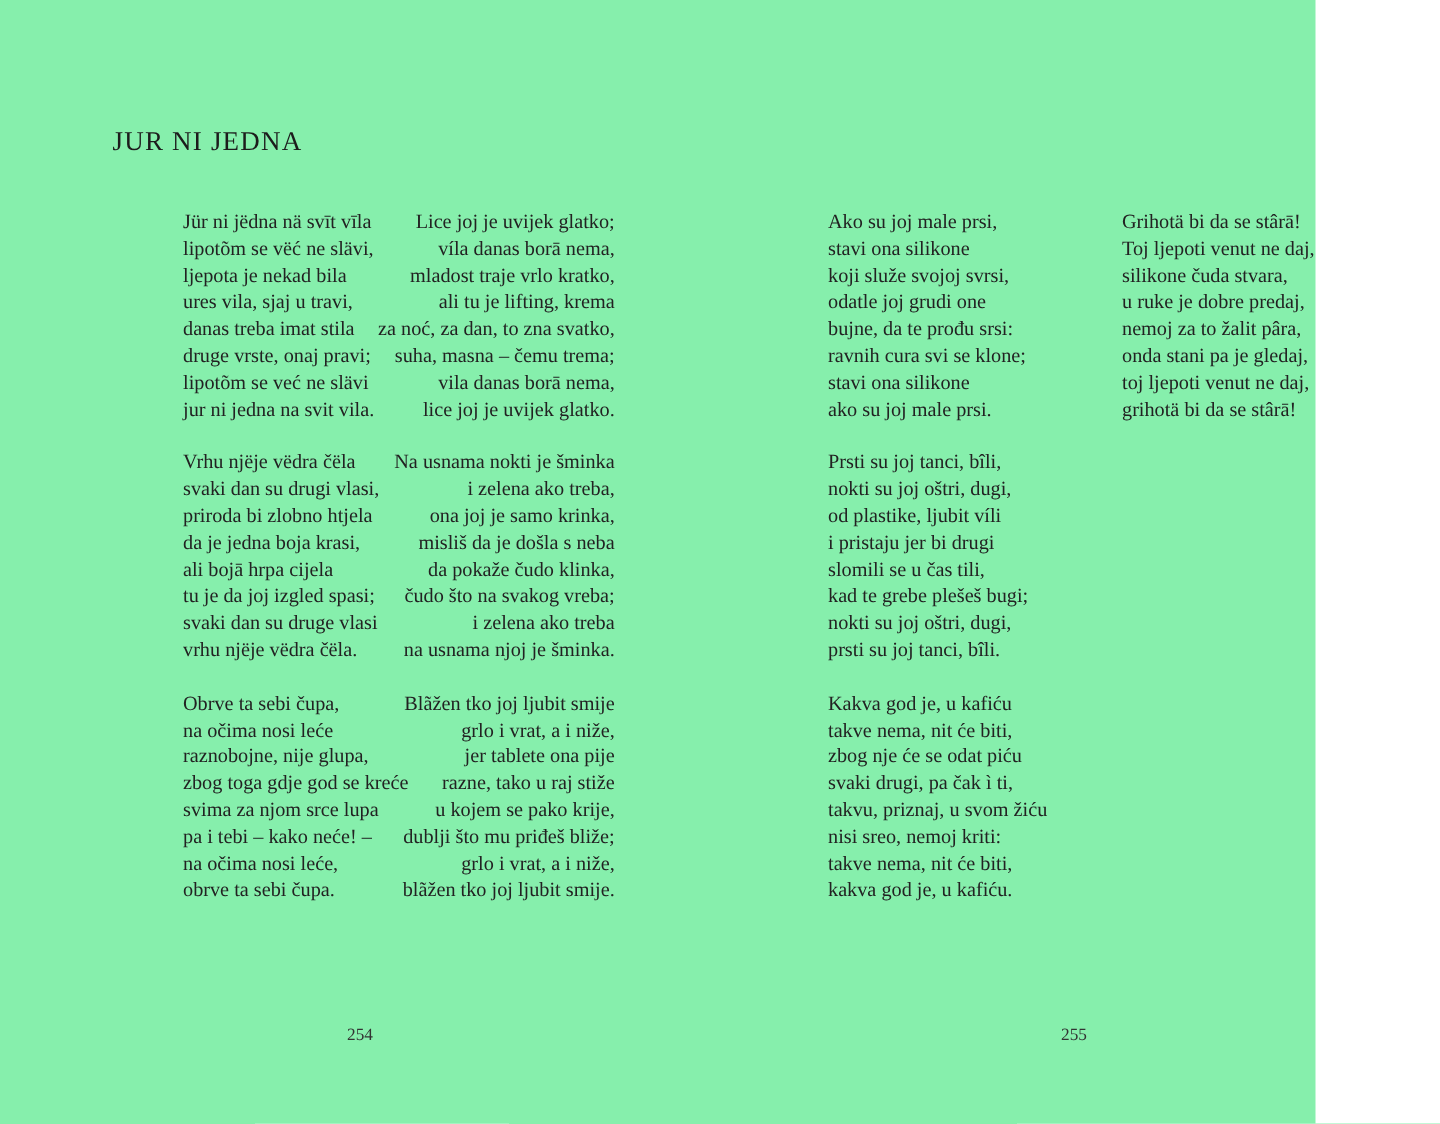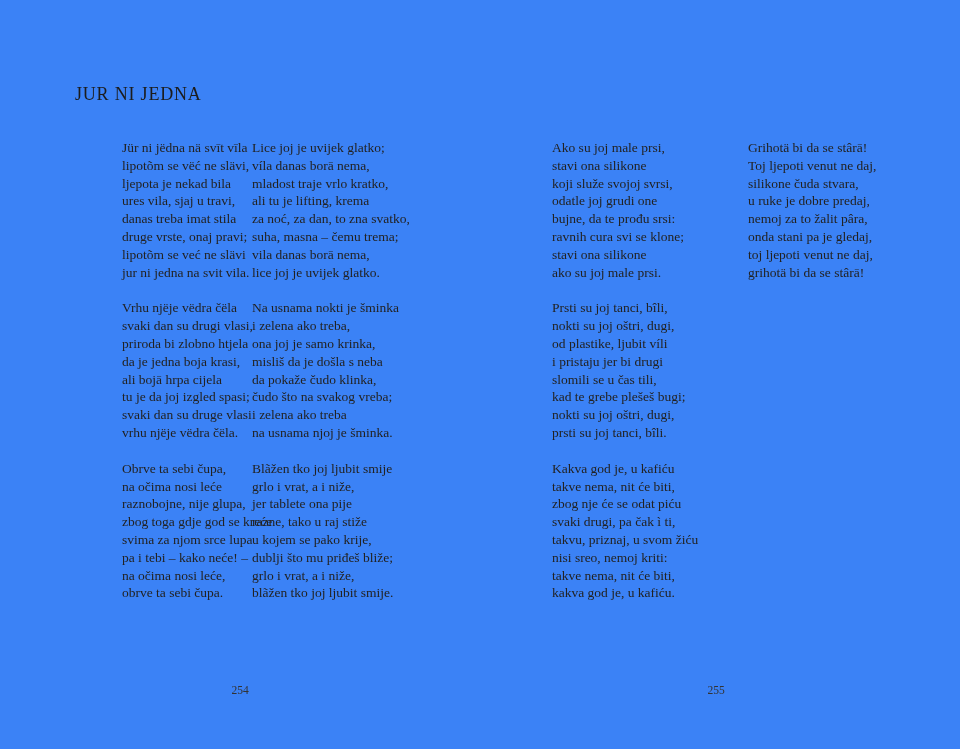--- a/index.html
+++ b/index.html
@@ -5,23 +5,23 @@
   html, body { margin: 0; padding: 0; }
   body {
     width: 960px;
     height: 749px;
     background: #ffffff;
     font-family: "Liberation Serif", "DejaVu Serif", serif;
     color: #222222;
   }
   .spread {
     position: relative;
-    width: 960px;
+    width: 877px;
     height: 749px;
-    background: #3b82f6;
+    background: #86efac;
     overflow: hidden;
   }
   .poem-title {
     position: absolute;
     left: 75px;
     top: 84px;
     margin: 0;
     font-size: 18px;
     font-weight: 400;
     letter-spacing: 0.8px;
@@ -30,21 +30,21 @@
   }
   .col {
     position: absolute;
     top: 139px;
     font-size: 13.5px;
     line-height: 17.8px;
     white-space: nowrap;
     color: #222222;
   }
   .col-1 { left: 75px; margin-left: 47px; }
-  .col-2 { left: 252px; }
+  .col-2 { left: 252px; text-align: right; }
   .col-3 { left: 552px; font-family: Liberation Serif, serif; }
   .col-4 { left: 748px; }
   .stanza { margin: 0 0 18px 0; }
   .poem-line { margin: 0; }
   .pagenum {
     position: absolute;
     top: 684px;
     width: 480px;
     text-align: center;
     font-size: 11.5px;

